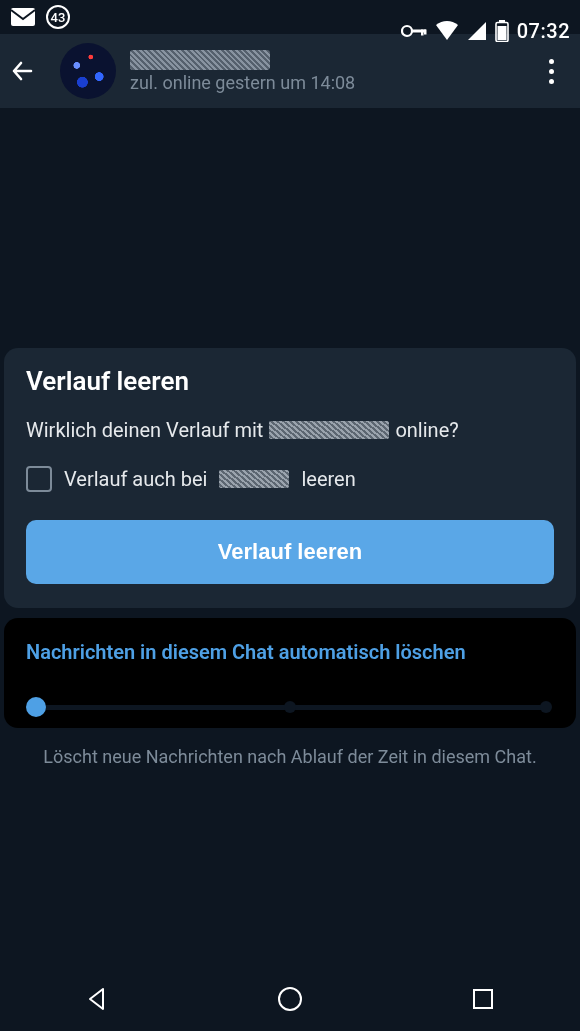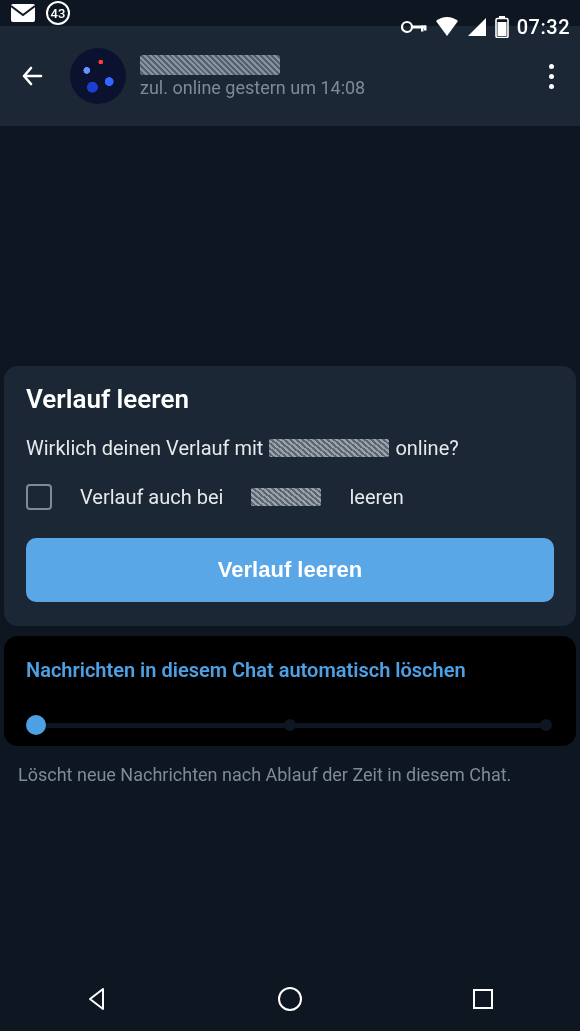--- a/index.html
+++ b/index.html
@@ -7,43 +7,43 @@
   body {
     background: #0d1621;
     font-family: Roboto, "Helvetica Neue", Arial, sans-serif;
     color: #ffffff;
     overflow: hidden;
     position: relative;
   }
 
   
   .status-bar {
-    height: 26px;
+    height: 34px;
     display: flex;
     align-items: center;
     padding: 0 10px;
     font-size: 20px;
     color: #ffffff;
   }
   .status-left { display: flex; align-items: center; gap: 10px; }
   .status-right { margin-left: auto; display: flex; align-items: center; gap: 8px; margin-top: 28px; }
   .badge-count {
     width: 24px; height: 24px; border: 2px solid #fff; border-radius: 50%;
     display: flex; align-items: center; justify-content: center;
     font-size: 13px; font-weight: 500;
   }
   .clock { font-size: 20px; font-weight: 500; letter-spacing: 0.5px; }
 
   
   .app-header {
-    height: 100px;
+    height: 74px;
     background: #1b2734;
     display: flex;
     align-items: center;
-    padding: 0 14px 0 18px;
+    padding: 0 14px 0 8px;
   }
   .back-btn { width: 30px; height: 30px; display:flex; align-items:center; justify-content:center; }
   .contact-area { margin-left: 22px; display:flex; align-items:center; gap:14px; flex:1; }
   .avatar {
     width: 56px; height: 56px; border-radius: 50%;
     background:
       radial-gradient(circle at 30% 40%, #6a8fff 0 6%, transparent 7%),
       radial-gradient(circle at 55% 25%, #ff3b3b 0 4%, transparent 5%),
       radial-gradient(circle at 70% 60%, #3266ff 0 8%, transparent 9%),
       radial-gradient(circle at 40% 70%, #1a3fd0 0 10%, transparent 11%),
@@ -74,21 +74,21 @@
   }
   .card h2 { font-size: 26px; font-weight: 600; margin-bottom: 22px; color:#fff; }
   .confirm-line { font-size: 20px; color: #e6e9ec; display:flex; align-items:center; flex-wrap:wrap; gap:6px; margin-bottom: 24px;}
   .redacted-inline {
     display:inline-block; width: 120px; height: 18px; border-radius:2px;
     background: repeating-linear-gradient(40deg, #9aa3ad 0 2px, #5c6671 2px 4px);
     filter: blur(0.5px);
     vertical-align: middle;
   }
   .redacted-inline.small { width: 70px; }
-  .checkbox-row { display:flex; align-items:center; gap:28px; font-size:20px; color:#e6e9ec; margin-bottom: 28px;}
+  .checkbox-row { display:flex; align-items:center; gap:12px; font-size:20px; color:#e6e9ec; margin-bottom: 28px;}
   .checkbox {
     width: 26px; height: 26px; border: 2.5px solid #7d8b99; border-radius: 4px;
     flex-shrink:0;
   }
   .primary-btn {
     width: 100%; height: 64px; border:none; border-radius: 10px;
     background: #5aa7e7; color:#fff; font-size: 22px; font-weight: 600;
     cursor:pointer;
   }
 
@@ -101,21 +101,21 @@
   }
   .card2-title { color:#4ea0e5; font-size:20px; font-weight:600; margin-bottom: 26px; }
   .slider-labels { display:flex; justify-content:space-between; font-size:19px; color:#7d8b99; margin-bottom: 8px;}
   .slider { position:relative; height: 36px; }
   .track { position:absolute; left:8px; right:8px; top:15px; height:5px; background:#0d1621; border-radius:3px; }
   .tick { position:absolute; top:11px; width:12px; height:12px; background:#0d1621; border-radius:50%; }
   .tick.mid  { left: calc(50% - 6px); }
   .tick.right{ right: 2px; }
   .thumb { position:absolute; left:0; top:7px; width:20px; height:20px; background:#4ea0e5; border-radius:50%; }
 
-  .footer-note { color:#7d8b99; font-size:18px; text-align:left; padding: 18px 18px 0 18px; }
+  .footer-note { color:#7d8b99; font-size:18px; text-align:center; padding: 18px 18px 0 18px; }
 
   
   .nav-bar {
     position:absolute; left:0; right:0; bottom:0; height:64px;
     display:flex; align-items:center; justify-content:space-around;
   }
   .nav-btn { width:40px; height:40px; display:flex; align-items:center; justify-content:center; }
 
   svg { display:block; }
 </style>

